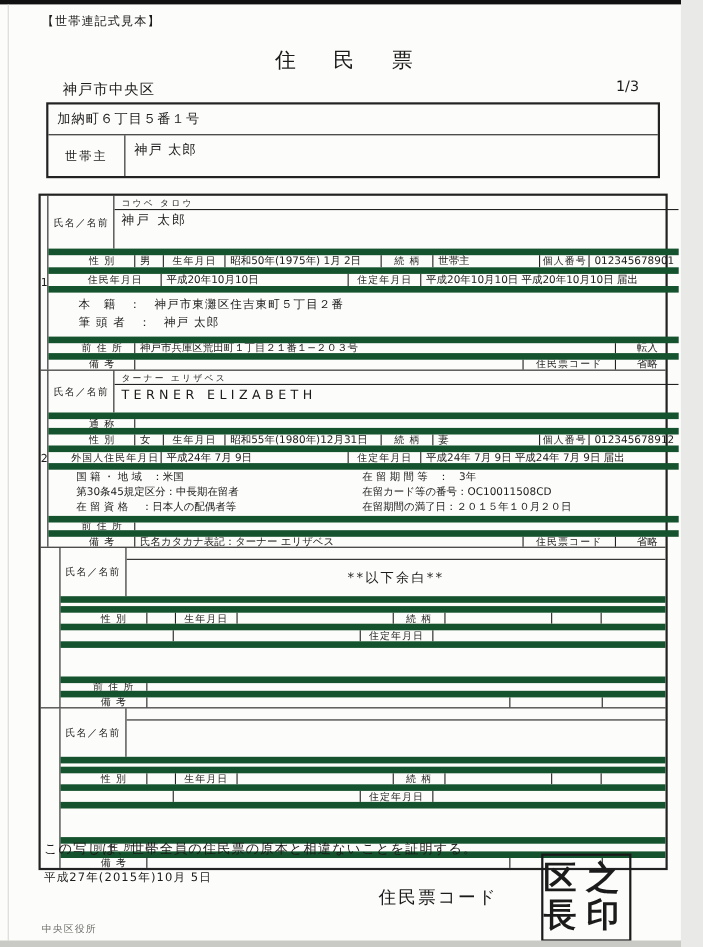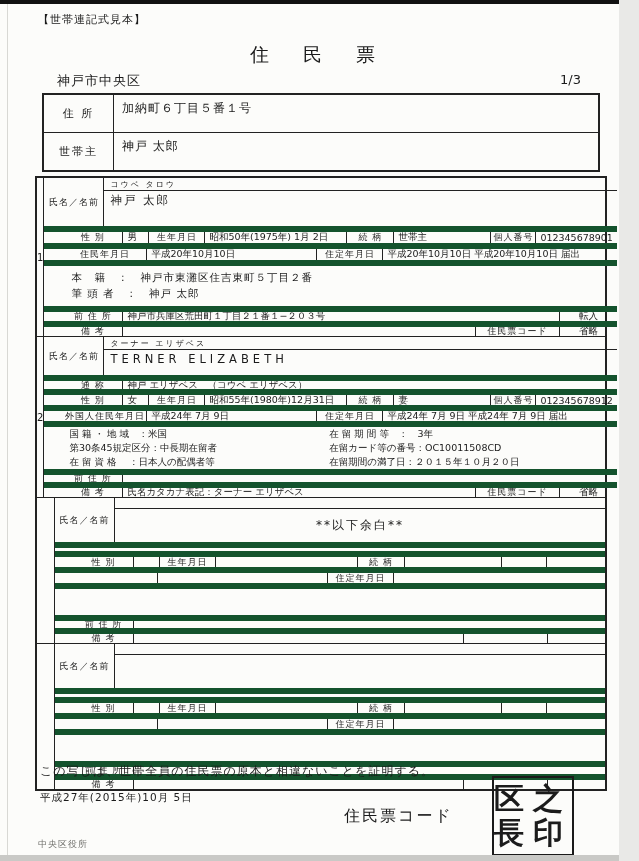--- a/index.html
+++ b/index.html
@@ -48,21 +48,21 @@
   .namemain { flex:1; font-size:11.5px; padding:2px 6px; letter-spacing:2px; }
   .roman { letter-spacing:4px; }
   .honseki-cell { height:40px; font-size:10.5px; padding:3px 8px; line-height:16px; letter-spacing:1px; }
   .freeblock { height:42px; font-size:9.5px; line-height:14px; padding:0 6px; }
   .freeline { display:flex; }
   .freeline .fl-left { width:48%; white-space:nowrap; }
   .freeline .fl-right { width:52%; white-space:nowrap; }
   .yohaku { flex:1; display:flex; align-items:center; justify-content:center; font-size:12px; letter-spacing:2px; }
 
   .h48 { height:48px; } .h42 { height:38px; } .h17 { height:17px; } .h16 { height:16px; }
-  .h15 { height:15px; } .h14 { height:14px; } .h13 { height:13px; }
+  .h15 { height:15px; } .h14 { height:14px;flex-direction:column; } .h13 { height:13px; }
   .h44 { height:44px; } .h9 { height:9px; } .h32 { height:32px; }
 
   
   .cert-line { position:absolute; top:763px; left:40px; font-size:12px; letter-spacing:1px; }
   .issue-date { position:absolute; top:791px; left:40px; font-size:10.5px; letter-spacing:1px; }
   .mayor-name { position:absolute; top:806px; left:344px; font-size:16px; letter-spacing:2px; }
   .seal { position:absolute; top:776px; left:492px; width:82px; height:80px; border:2.5px solid #1a1a1a; display:flex; flex-direction:row; align-items:center; justify-content:center; background:rgba(255,255,255,0.0); }
   .seal-row { font-size:30px; line-height:34px; font-weight:bold; letter-spacing:2px; font-family:"DejaVu Serif","Liberation Serif",serif; }
   .footer-office { position:absolute; top:838px; left:38px; font-size:9px; color:#6e6e6a; letter-spacing:1px; }
 </style>
@@ -73,21 +73,20 @@
   <div class="scan-topbar"></div>
   <div class="scan-leftedge"></div>
 
   <div class="sample-label">【世帯連記式見本】</div>
   <div class="doc-title">住 民 票</div>
   <div class="ward-name">神戸市中央区</div>
   <div class="page-number">1/3</div>
 
   <div class="addr-table">
     <div class="addr-row">
-      <div class="addr-label">住 所</div>
       <div class="addr-value">加納町６丁目５番１号</div>
     </div>
     <div class="addr-row">
       <div class="addr-label">世帯主</div>
       <div class="addr-value">神戸 太郎</div>
     </div>
   </div>
 
   <div class="main-table">
 

